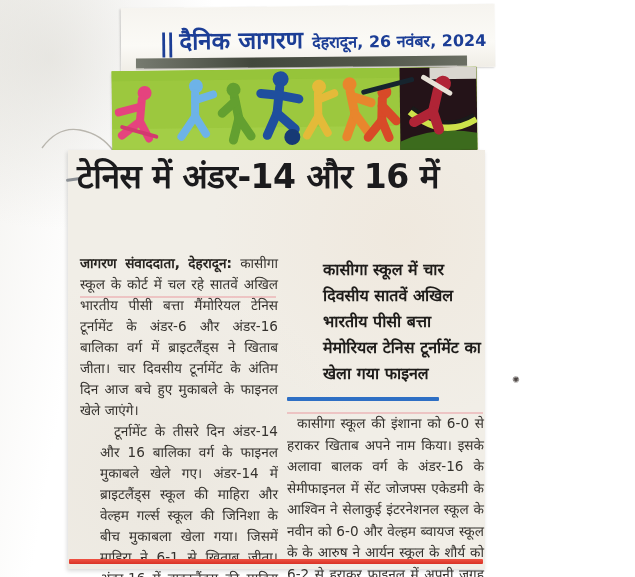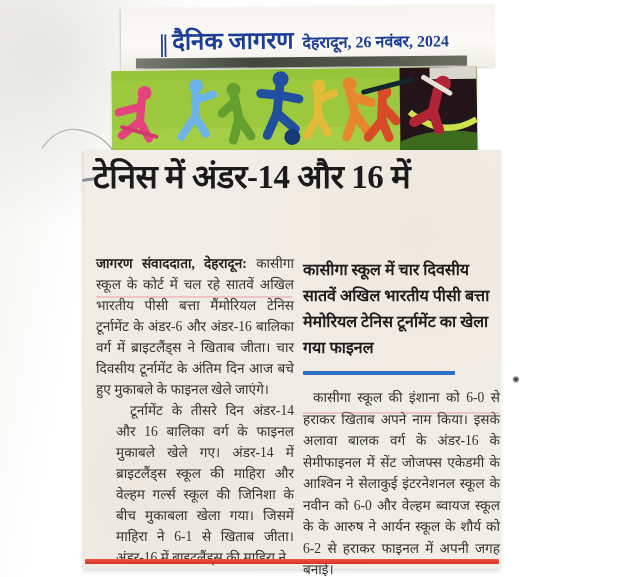--- a/index.html
+++ b/index.html
@@ -7,21 +7,20 @@
   body {
     font-family:"DejaVu Sans", sans-serif;
     background:#ffffff;
     overflow:hidden;
   }
   .scan {
     position:relative; width:635px; height:577px;
     background:
       radial-gradient(circle at 8% 10%, rgba(210,208,200,0.45), rgba(255,255,255,0) 22%),
       linear-gradient(100deg, #f4f3f0 0%, #ffffff 18%, #ffffff 100%);
-    font-family: Liberation Serif, serif;
   }
 
   
   .header-strip {
     position:absolute; left:121px; top:6px; width:374px; height:63px;
     background:linear-gradient(180deg,#f6f4ef 0%, #fbfaf6 60%, #f0ede6 100%);
     transform:rotate(-0.7deg);
     box-shadow:-1px 1px 2px rgba(0,0,0,0.18);
   }
   .masthead {
@@ -46,21 +45,21 @@
     overflow:hidden;
     box-shadow:0 2px 3px rgba(0,0,0,0.2);
     background:#9cc83e;
   }
 
   
   .pencil-mark { position:absolute; left:38px; top:108px; }
 
   
   .clip-body {
-    position:absolute; left:84px; top:150px; width:417px; height:419px;
+    position:absolute; left:68px; top:150px; width:417px; height:419px;
     background:
       radial-gradient(circle at 80% 20%, rgba(236,222,205,0.35), rgba(255,255,255,0) 40%),
       radial-gradient(circle at 20% 80%, rgba(228,222,212,0.4), rgba(255,255,255,0) 45%),
       #f1eee7;
     box-shadow:-1px 2px 4px rgba(0,0,0,0.15);
   }
   .headline {
     position:absolute; left:9px; top:6px; width:402px;
     font-weight:bold; color:#1b1b1d;
     font-size:33px; line-height:42px; letter-spacing:-0.5px;
@@ -74,20 +73,21 @@
     position:absolute; left:12px; top:103px; width:198px;
     font-size:13.6px; line-height:21px; text-align:justify; color:#35322e;
   }
   .col-left p + p { text-indent:14px;margin-left:20px; }
   .byline { font-weight:bold; color:#26231f; }
 
   .col-right { position:absolute; left:219px; top:107px; width:197px; }
   .subheading {
     font-weight:bold; font-size:16px; line-height:26px; color:#1e1c1a;
     text-align:left;
+    margin-left:36px;
   }
   .blue-rule { width:152px; height:4px; background:#2e6fc4; margin-top:10px; border-radius:1px; }
   .right-body {
     margin-top:12px; font-size:13.6px; line-height:21.5px;
     text-align:justify; color:#35322e; text-indent:10px;
   }
 
   .red-rule {
     position:absolute; left:1px; bottom:5px; width:414px; height:5px;
     background:linear-gradient(180deg,#ef5243,#d93225); border-radius:1px;

